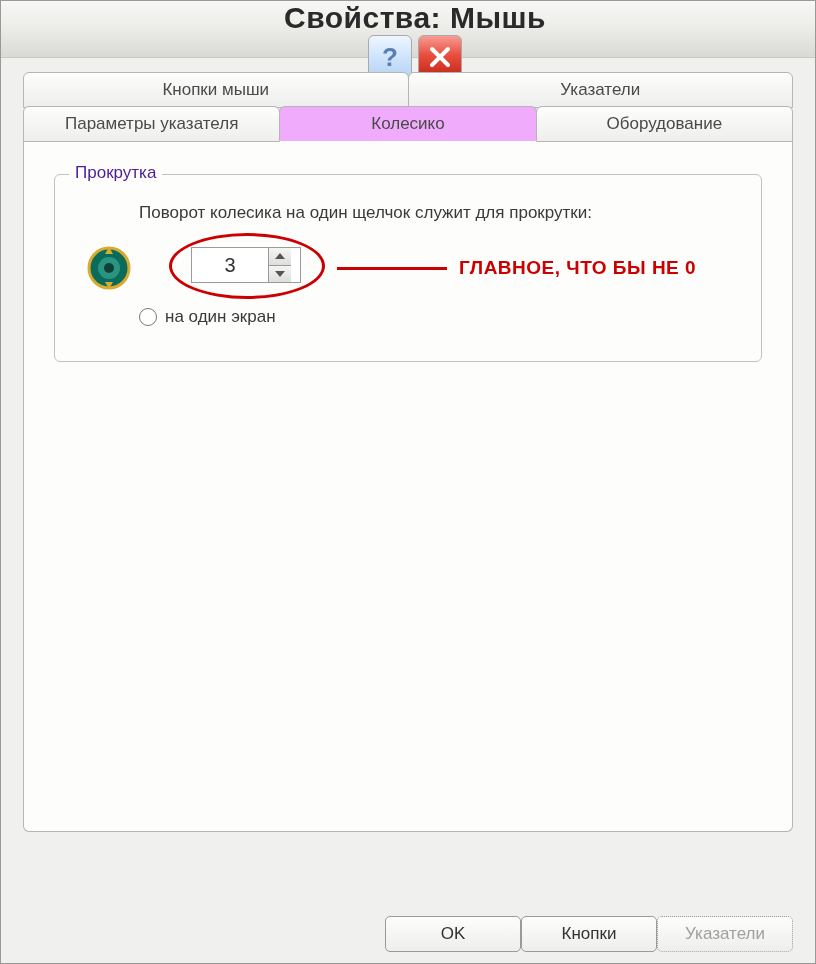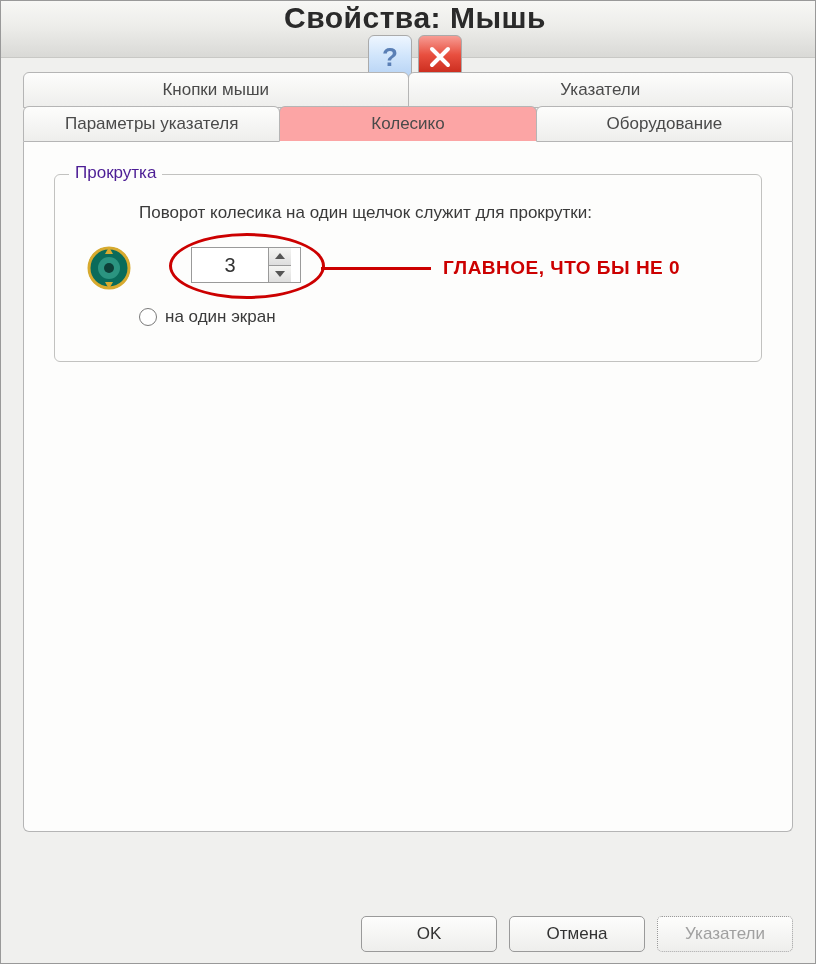--- a/index.html
+++ b/index.html
@@ -13,21 +13,21 @@
   .helpbtn span{font-size:26px;font-weight:bold;color:#5a7fb5;}
   .closebtn{background:linear-gradient(180deg,#f79c94 0%,#e84f3f 45%,#c32315 100%);}
   .closebtn svg{width:24px;height:24px;}
   
   .content{position:relative;padding:14px 22px 0 22px;height:calc(100% - 56px - 58px);box-sizing:border-box;}
   
   .tabs{position:relative;}
   .tabrow{display:flex;}
   .tabrow1 .tab{margin-bottom:-1px;}
   .tab{flex:1;text-align:center;padding:7px 0;border:1px solid #b5b5b5;border-radius:6px 6px 0 0;background:linear-gradient(180deg,#fdfdfc 0%,#eeeeec 100%);color:#4a4a4a;position:relative;font-size:17px;}
-  .tab.active{background:#fca5a5;z-index:2;border-bottom-color:#fdfdfc;}
+  .tab.active{background:#f0abfc;z-index:2;border-bottom-color:#fdfdfc;}
   .tab + .tab{margin-left:-1px;}
   .tabrow2{margin-top:-1px;}
   
   .tabpanel{background:#fdfdfc;border:1px solid #b5b5b5;border-top:none;border-radius:0 0 6px 6px;min-height:690px;padding:24px 30px;box-sizing:border-box;position:relative;}
   
   .groupbox{position:relative;border:1px solid #c2c2c0;border-radius:6px;padding:28px 24px 28px 24px;margin-top:8px;}
   .groupbox-legend{position:absolute;top:-12px;left:14px;background:#fdfdfc;padding:0 6px;color:#4c1d95;font-size:17px;}
   .grouprow{display:flex;align-items:center;}
   .wheel-icon-wrap{width:60px;flex:none;display:flex;justify-content:center;}
   .wheel-icon-wrap svg{width:48px;height:48px;}
@@ -40,25 +40,25 @@
   
   .spinner-wrap{position:relative;margin:10px 0 18px 52px;display:inline-block;}
   .spinner{display:flex;align-items:center;border:1px solid #9a9a9a;background:#fff;height:36px;width:110px;position:relative;box-sizing:border-box;}
   .spinner-input{width:76px;border:none;outline:none;text-align:center;font-size:20px;font-family:inherit;color:#333;padding:0;}
   .spin-btns{display:flex;flex-direction:column;height:100%;border-left:1px solid #9a9a9a;}
   .spin-btn{flex:1;width:22px;display:flex;align-items:center;justify-content:center;background:linear-gradient(180deg,#f5f5f3,#dedede);}
   .spin-btn + .spin-btn{border-top:1px solid #9a9a9a;}
   .spin-btn svg{width:10px;height:6px;}
   
   .red-ellipse{position:absolute;top:-14px;left:-22px;width:150px;height:60px;border:3px solid #c00;border-radius:50%/50%;pointer-events:none;}
-  .annot{position:absolute;left:130px;top:10px;height:22px;display:flex;align-items:center;}
+  .annot{position:absolute;left:130px;top:10px;height:22px;display:flex;align-items:center;padding-left:16px;}
   .annot-line{width:110px;height:3px;background:#c00;}
   .annot-text{color:#c00;font-size:19px;font-weight:bold;margin-left:12px;white-space:nowrap;letter-spacing:0.5px;}
   
-  .footer{position:absolute;bottom:0;left:0;right:0;height:58px;display:flex;align-items:center;justify-content:flex-end;padding:0 22px;gap:12px;box-sizing:border-box;}
+  .footer{position:absolute;bottom:0;left:0;right:0;height:58px;display:flex;align-items:center;justify-content:flex-end;padding:0 22px;box-sizing:border-box;}
   .btn{min-width:136px;height:36px;border:1px solid #9a9a9a;border-radius:5px;background:linear-gradient(180deg,#fdfdfc 0%,#eeeeec 100%);font-family:inherit;font-size:17px;color:#333;}
   .btn.disabled{color:#a0a0a0;border-style:dotted;}
 </style>
 </head>
 <body>
 
 <div class="window">
 
   <div class="titlebar">
     <div class="titlebar-title">Свойства: Мышь</div>
@@ -138,17 +138,17 @@
           </div>
         </div>
 
       </div>
     </div>
 
   </div>
 
   <div class="footer">
     <button class="btn">OK</button>
-    <button class="btn">Отмена</button>
+    <button class="btn">Кнопки</button>
     <button class="btn disabled">Указатели</button>
   </div>
 
 </div>
 
 </body></html>

